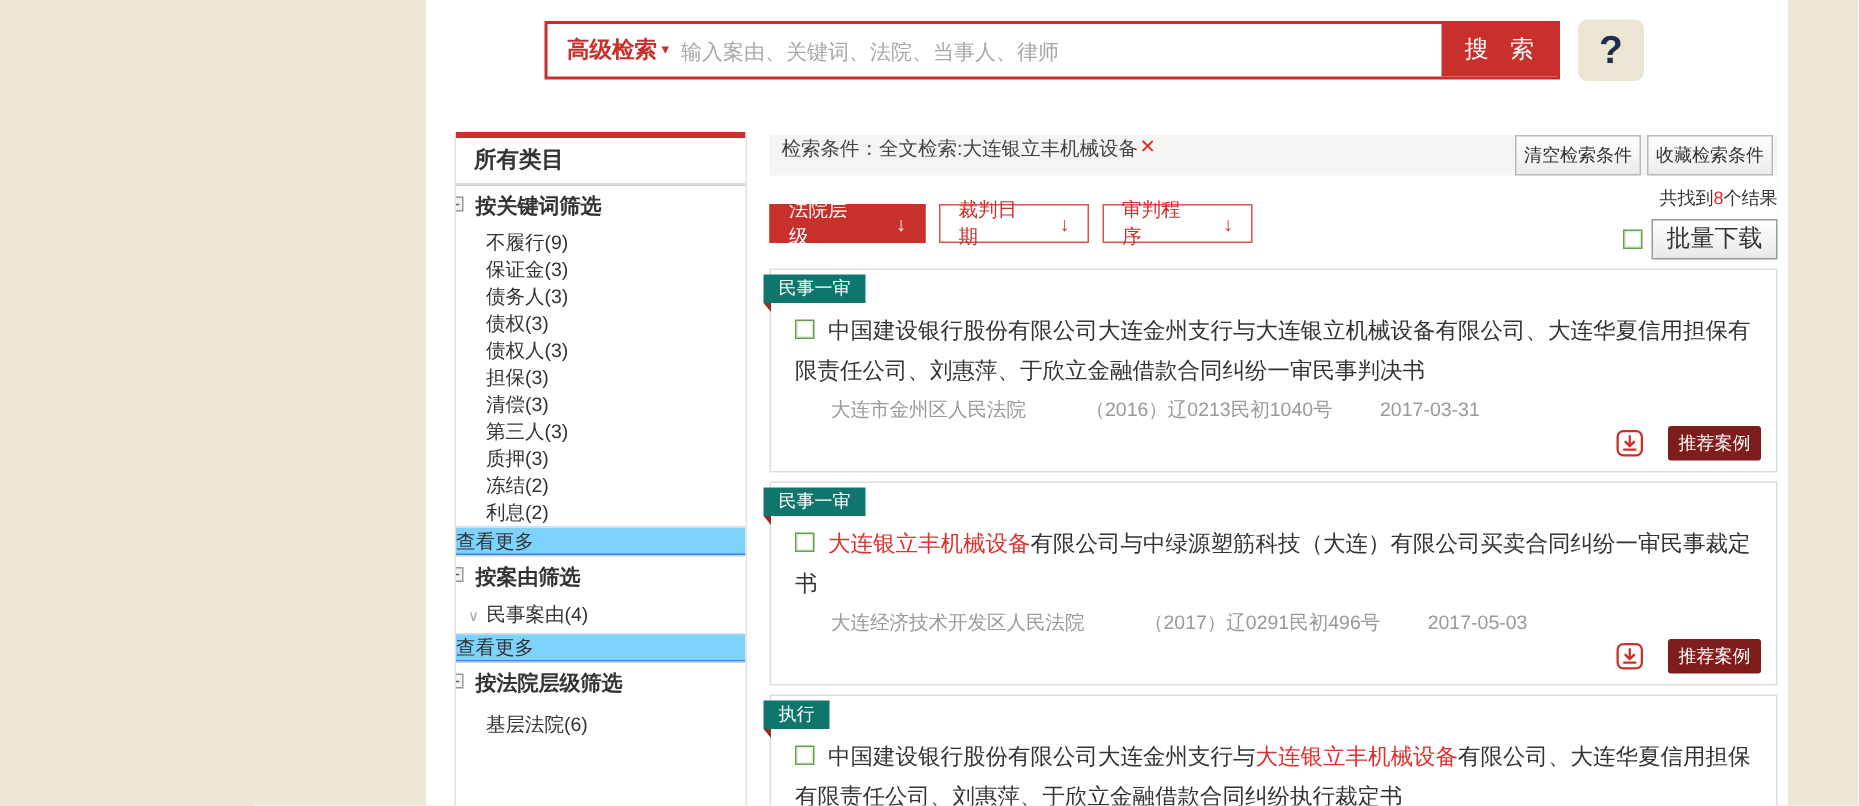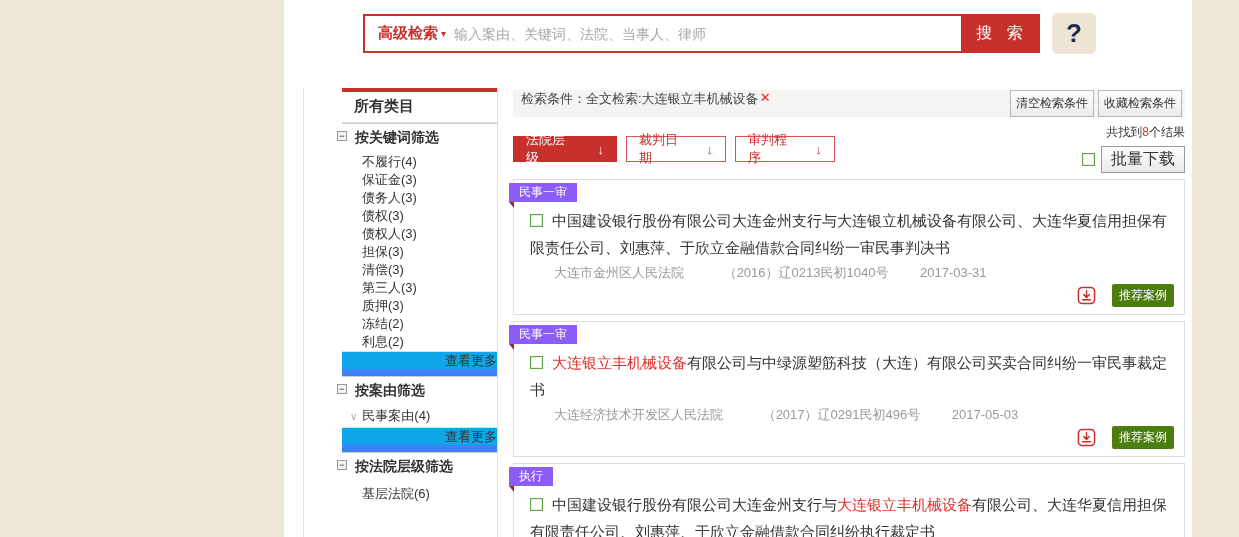--- a/index.html
+++ b/index.html
@@ -32,36 +32,35 @@
     position:absolute; left:1052px; top:13px; width:44px; height:41px;
     background:#ece5d4; border-radius:6px; color:#1e2c4e; font-size:26px; font-weight:bold;
     display:flex; align-items:center; justify-content:center; cursor:pointer; border:none;
   }
 
   
   .sidebar {
     position:absolute; left:303px; top:88px; width:195px; height:449px;
     background:#fff; border-left:1px solid #e2e2e2; border-right:1px solid #e2e2e2;
     overflow:hidden;
-    padding-left:38px;
   }
   .sidebar-topbar { height:4px; background:#c9302c; }
   .sidebar-title { font-size:15px; font-weight:bold; padding:5px 12px 6px; border-bottom:1px solid #ddd; }
   .section-header { position:relative; font-size:14px; font-weight:bold; padding:5px 12px 4px 13px; border-top:1px solid #ccc; }
   .minus-box {
     position:absolute; left:-5px; top:7px; width:10px; height:10px;
     border:1px solid #9a9a9a; background:#f2f2f2; color:#666;
     font-size:9px; line-height:8px; text-align:center; cursor:pointer;
   }
   .filter-list { list-style:none; padding:2px 0 0 0; }
   .filter-list.clipped { max-height:228px; overflow:hidden; }
   .filter-item { font-size:13px; line-height:18px; padding-left:20px; cursor:pointer; }
   .see-more {
-    background:#0ea5e9; border-top:1px solid #ddd; border-bottom:7px solid #3b82f6;
-    text-align:right; font-size:13px; line-height:17px; cursor:pointer;
+    background:#7dd3fc; border-top:1px solid #ddd; border-bottom:1px solid #3b82f6;
+    text-align:left; font-size:13px; line-height:17px; cursor:pointer;
   }
   .cause-item { font-size:13px; line-height:19px; padding:2px 0 1px 8px; cursor:pointer; }
   .cause-item .chev { color:#aaa; font-size:10px; margin-right:5px; }
 
   
   .main { position:absolute; left:513px; top:90px; width:672px; }
 
   .criteria-bar {
     height:27px; background:#f4f4f3; display:flex; padding:0 3px 0 8px;
   }
@@ -95,37 +94,37 @@
     border:1px solid #999; background:linear-gradient(#fff,#e9e9e9); cursor:pointer;
   }
 
   
   .cards { margin-top:6px; }
   .card {
     position:relative; border:1px solid #ddd; background:#fff;
     margin-bottom:6px; padding:27px 16px 32px 16px;
   }
   .ribbon {
-    position:absolute; left:-5px; top:3px; background:#8b5cf6; color:#fff;
+    position:absolute; left:-5px; top:3px; background:#0f766e; color:#fff;
     font-size:12px; line-height:19px; padding:0 10px; white-space:nowrap;
   }
   .ribbon-fold {
     position:absolute; left:-5px; top:22px; width:5px; height:6px;
     background:#9c2b24; clip-path:polygon(0 0,100% 0,100% 100%);
   }
   .card-title { font-size:15px; line-height:27px; color:#333; cursor:pointer; }
   .card-title .green-checkbox { vertical-align:-1px; margin-right:9px; }
   .card-title .match { color:#e0312e; }
   .card-meta { margin:3px 0 0 24px; font-size:13px; color:#999; }
   .card-meta .m-court { margin-right:36px; }
   .card-meta .m-case { margin-right:28px; }
   .card-actions { position:absolute; right:10px; bottom:7px; display:flex; align-items:center; }
   .dl-btn { background:none; border:none; cursor:pointer; margin-right:16px; line-height:0; }
   .rec-btn {
-    background:#4d7c0f; color:#fff; font-size:12px; padding:3px 7px;
+    background:#7f1d1d; color:#fff; font-size:12px; padding:3px 7px;
     border:none; border-radius:2px; cursor:pointer; white-space:nowrap;
   }
 </style>
 </head>
 <body>
 
 <div class="white-bg"></div>
 
 <div class="search-box">
   <div class="adv-search">
@@ -139,21 +138,21 @@
 
 <div class="sidebar">
   <div class="sidebar-topbar"></div>
   <div class="sidebar-title">所有类目</div>
 
   <div class="section-header">
     <span class="minus-box">−</span>
     <span>按关键词筛选</span>
   </div>
   <ul class="filter-list clipped">
-    <li class="filter-item">不履行(4)</li>
+    <li class="filter-item">不履行(9)</li>
     <li class="filter-item">保证金(3)</li>
     <li class="filter-item">债务人(3)</li>
     <li class="filter-item">债权(3)</li>
     <li class="filter-item">债权人(3)</li>
     <li class="filter-item">担保(3)</li>
     <li class="filter-item">清偿(3)</li>
     <li class="filter-item">第三人(3)</li>
     <li class="filter-item">质押(3)</li>
     <li class="filter-item">冻结(2)</li>
     <li class="filter-item">利息(2)</li>

